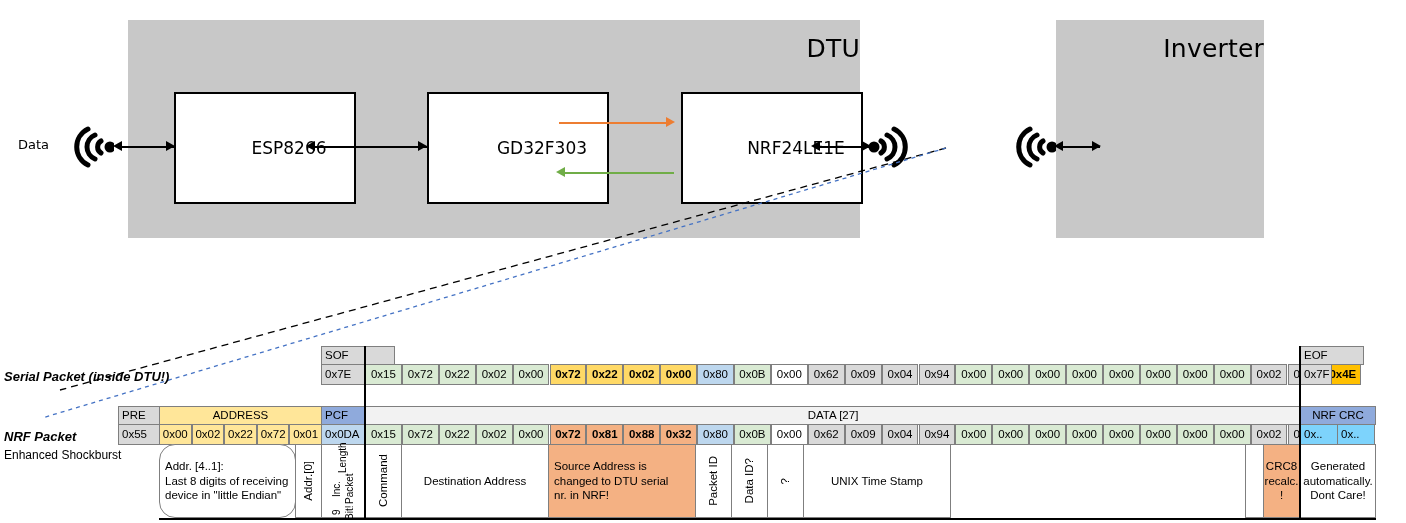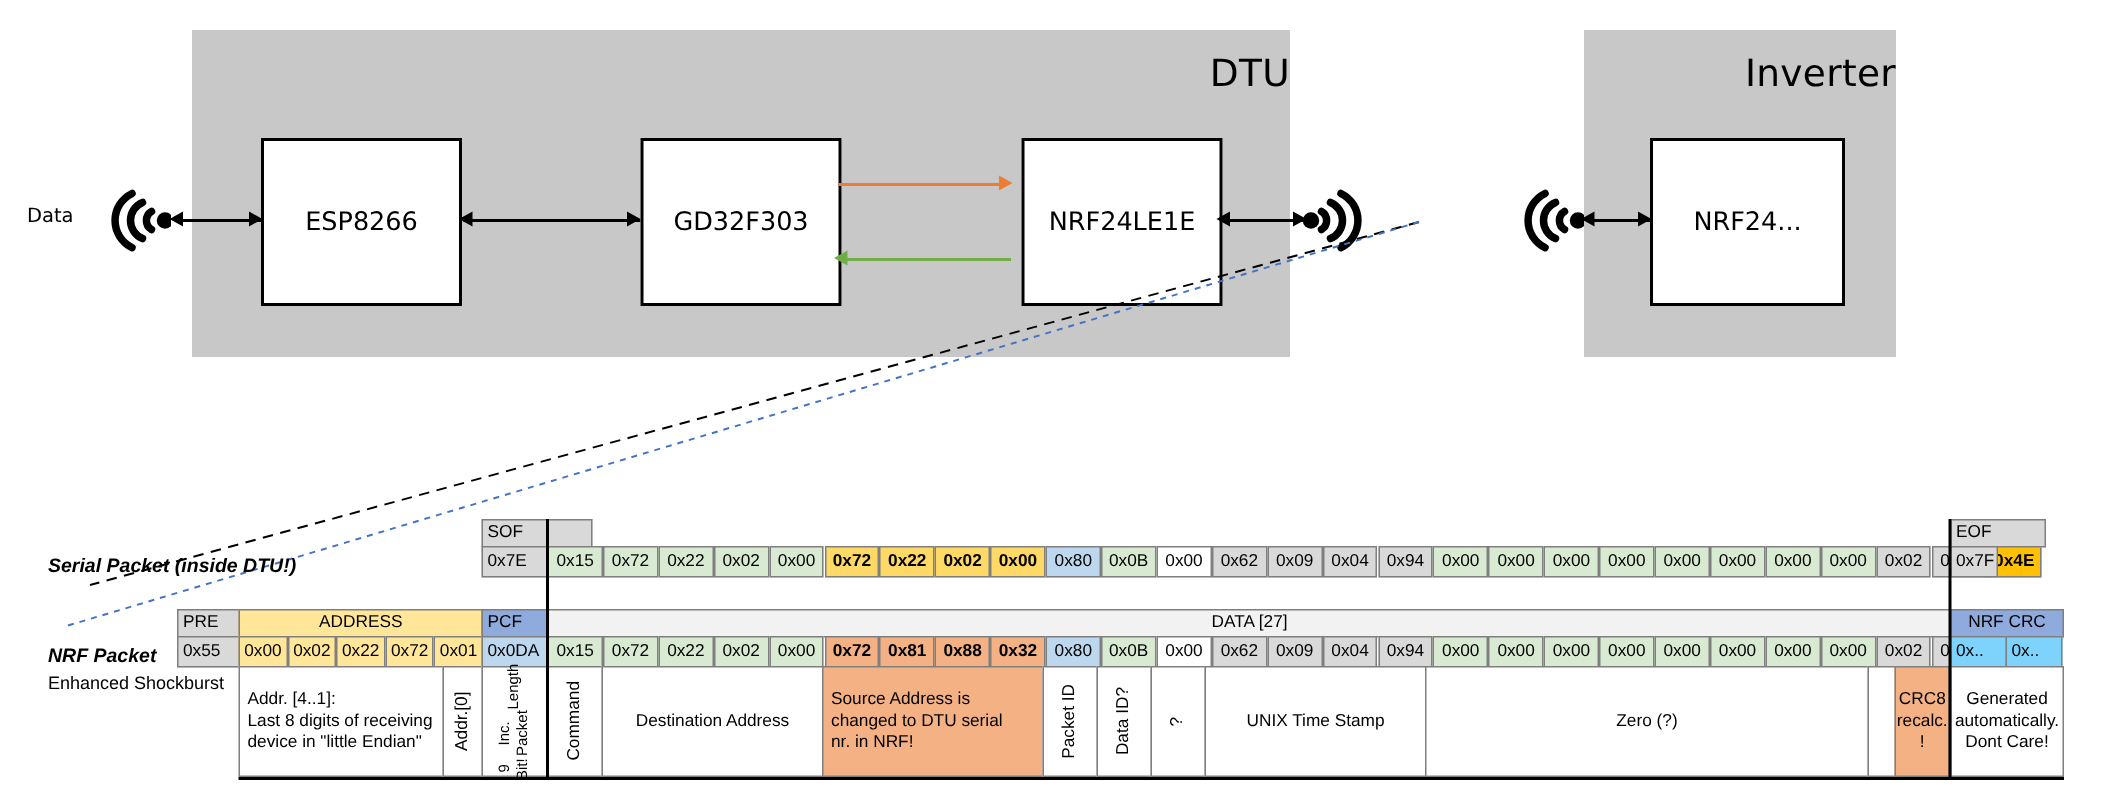--- a/index.html
+++ b/index.html
@@ -8,21 +8,21 @@
 
   
   #top-diagram{position:absolute;left:0;top:0;width:1406px;height:260px;}
 
   .enclosure{position:absolute;background:#c8c8c8;}
   .enclosure .enc-title{position:absolute;left:0;right:0;top:14px;text-align:right;
       font-size:25px;font-family:"DejaVu Sans",sans-serif;letter-spacing:.2px;margin-left:15px;}
 
   .chipbox{position:absolute;background:#fff;border:2.5px solid #000;
       display:flex;align-items:center;justify-content:center;
-      font-size:17px;font-family:"DejaVu Sans",sans-serif;}
+      font-size:17px;font-family:"DejaVu Sans",sans-serif;padding-left:48px;}
 
   .hline{position:absolute;height:0;border-top:2.5px solid #000;}
   .hline.orange{border-top:2.5px solid #ED7D31;}
   .hline.green{border-top:2.5px solid #70AD47;}
 
   .arrowhead{position:absolute;width:0;height:0;}
   .ah-r{border-left:9px solid #000;border-top:5.5px solid transparent;border-bottom:5.5px solid transparent;}
   .ah-l{border-right:9px solid #000;border-top:5.5px solid transparent;border-bottom:5.5px solid transparent;}
   .ah-r.orange{border-left-color:#ED7D31;}
   .ah-l.green{border-right-color:#70AD47;}
@@ -32,21 +32,21 @@
 
   .wifi-label{position:absolute;font-size:13px;font-family:"DejaVu Sans",sans-serif;}
 
   
   #connectors{position:absolute;left:0;top:0;width:1406px;height:523px;pointer-events:none;}
 
   
   #packets{position:absolute;left:0;top:330px;width:1406px;height:193px;
       font-size:11.5px;}
 
-  .rowlabel{position:absolute;font-style:italic;font-weight:bold;font-size:13px;margin-left:28px;}
+  .rowlabel{position:absolute;font-style:italic;font-weight:bold;font-size:13px;}
   .rowlabel.plain{font-style:normal;font-weight:normal;font-size:12px;}
 
   .cell{position:absolute;box-sizing:border-box;border:1px solid #7f7f7f;
       display:flex;align-items:center;justify-content:center;
       font-size:11.5px;line-height:1.05;white-space:nowrap;}
   .cell.left{justify-content:flex-start;padding-left:3px;}
 
   .hdr{background:#d9d9d9;}
   .hdr-yellow{background:#ffe699;}
   .hdr-blue{background:#8faadc;}
@@ -144,23 +144,20 @@
       <path d="M29 13 A13 13 0 0 0 29 37" stroke="#000" stroke-width="5" fill="none" stroke-linecap="round"></path>
       <path d="M35 19 A7 7 0 0 0 35 31" stroke="#000" stroke-width="5" fill="none" stroke-linecap="round"></path>
       <circle cx="44" cy="25" r="5.5" fill="#000"></circle>
     </svg>
   </div>
 
   <div class="hline" style="left:1058px;top:146px;width:42px;"></div>
   <div class="arrowhead ah-l" style="left:1054px;top:141px;"></div>
   <div class="arrowhead ah-r" style="left:1092px;top:141px;"></div>
 
-  <div class="chipbox" style="left:1100px;top:92px;width:126px;height:108px;">
-    <span>NRF24...</span>
-  </div>
 </div>
 
 <svg id="connectors">
   <line x1="946" y1="148" x2="60" y2="390" stroke="#000" stroke-width="1.3" stroke-dasharray="7,5"></line>
   <line x1="946" y1="148" x2="42" y2="418" stroke="#4472C4" stroke-width="1.3" stroke-dasharray="4,4"></line>
 </svg>
 
 <div id="packets">
 
   <div class="rowlabel" style="left:4px;top:39px;">Serial Packet (inside DTU!)</div>
@@ -248,21 +245,21 @@
       <div class="cell c-green" style="left: 1213.7px; top: 94px; width: 36.9px; height: 21px;">0x00</div>
       <div class="cell c-gray" style="left: 1250.6px; top: 94px; width: 36.9px; height: 21px;">0x02</div>
       <div class="cell c-gray" style="left: 1287.5px; top: 94px; width: 36.9px; height: 21px;">0x29</div>
       <div class="cell c-salmon" style="left: 1324.4px; top: 94px; width: 36.9px; height: 21px;">0x55</div>
     </div>
 
   <div class="cell hdr-blue" style="left:1300px;top:76px;width:76px;height:19px;">NRF CRC</div>
   <div class="cell c-crc left" style="left:1300px;top:94px;width:38px;height:21px;">0x..</div>
   <div class="cell c-crc left" style="left:1337px;top:94px;width:38px;height:21px;">0x..</div>
 
-  <div class="note lefttext" style="left:159px;top:114px;width:137px;height:74px;flex-direction:column;align-items:flex-start;justify-content:center;">
+  <div class="note lefttext" style="left:159px;top:114px;width:137px;height:74px;flex-direction:column;align-items:flex-start;justify-content:center;border-radius:16px;">
     <span>Addr. [4..1]:</span>
     <span>Last 8 digits of receiving</span>
     <span>device in "little Endian"</span>
   </div>
 
   <div class="note" style="left:295px;top:114px;width:27px;height:74px;">
     <span class="rot">Addr.[0]</span>
   </div>
 
   <div class="note" style="left:321px;top:114px;width:45px;height:74px;">
@@ -296,23 +293,20 @@
   </div>
 
   <div class="note" style="left:767px;top:114px;width:37px;height:74px;">
     <span class="rot">?</span>
   </div>
 
   <div class="note" style="left:803px;top:114px;width:148px;height:74px;">
     <span>UNIX Time Stamp</span>
   </div>
 
-  <div class="note" style="left:950px;top:114px;width:296px;height:74px;">
-    <span>Zero (?)</span>
-  </div>
 
   <div class="note" style="left:1245px;top:114px;width:74px;height:74px;">
     <span>?</span>
   </div>
 
   <div class="note salmon" style="left:1263px;top:114px;width:37px;height:74px;flex-direction:column;justify-content:center;">
     <span>CRC8</span>
     <span>recalc.</span>
     <span>!</span>
   </div>

